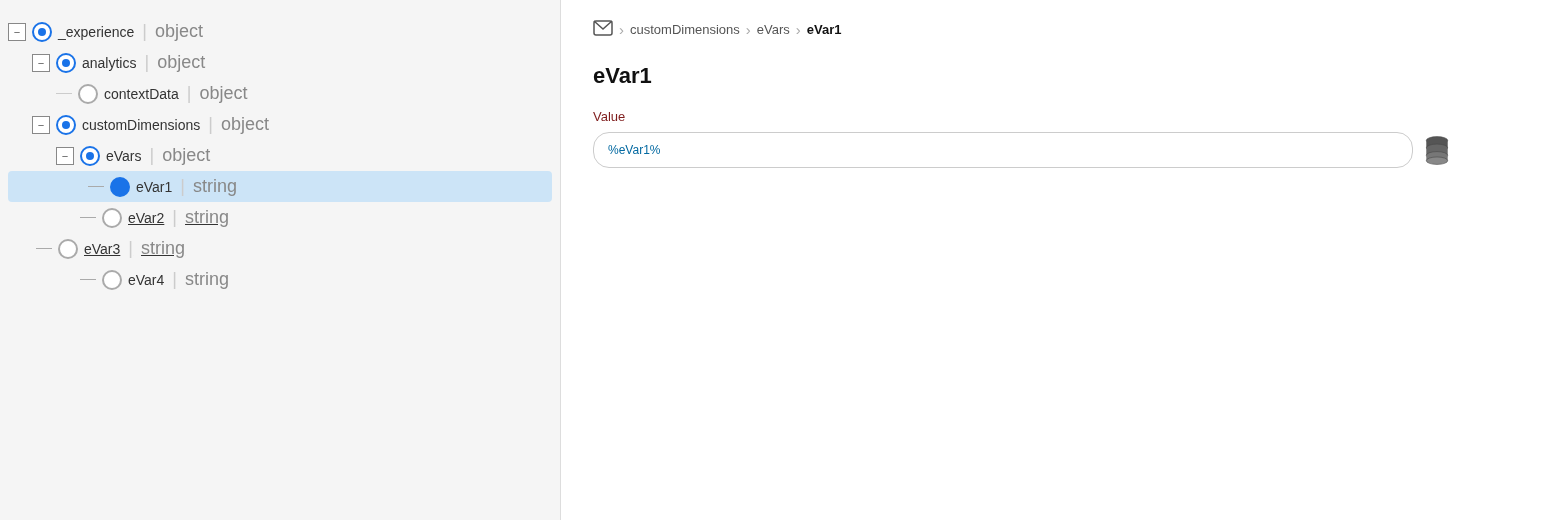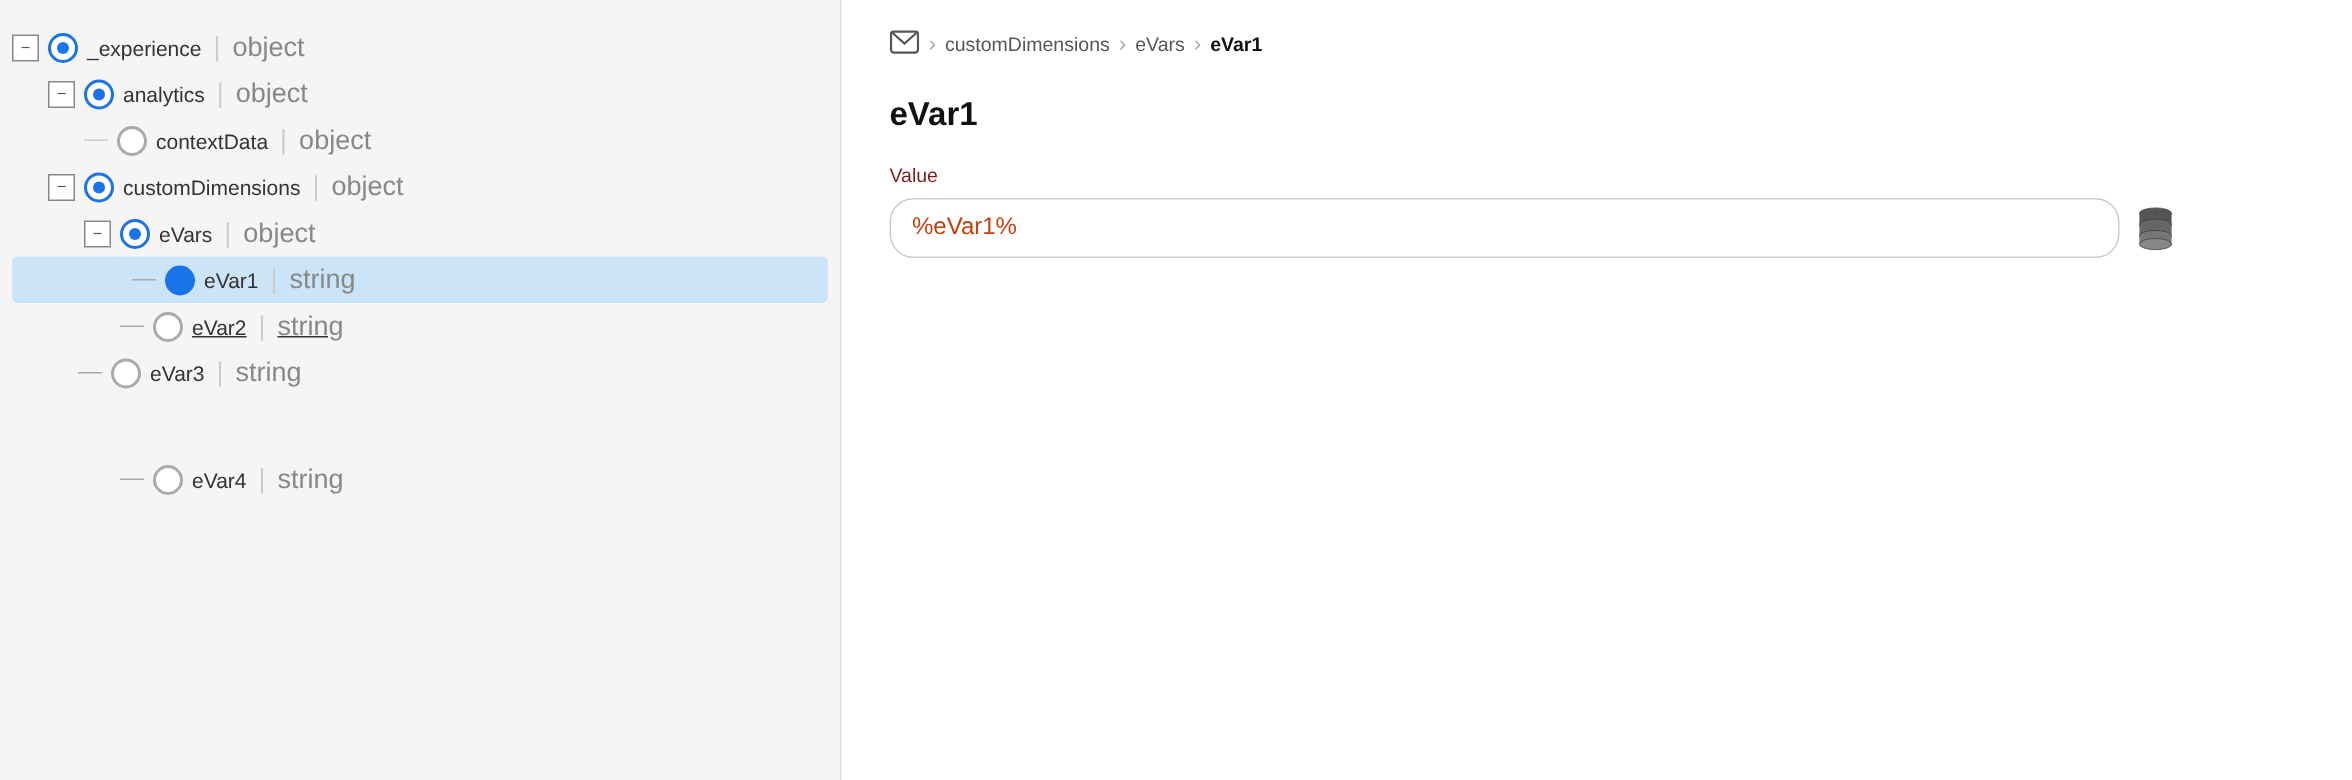--- a/index.html
+++ b/index.html
@@ -148,22 +148,22 @@
       align-items: center;
       gap: 10px;
     }
 
     .value-input {
       flex: 1;
       max-width: 820px;
       border: 1.5px solid #ccc;
       border-radius: 16px;
       padding: 10px 14px;
-      font-size: 16px;
-      color: #c2410c;
+      font-size: 12px;
+      color: #0369a1;
       background: white;
       outline: none;
     }
 
     .db-icon {
       width: 28px;
       height: 32px;
       display: flex;
       flex-direction: column;
       align-items: center;
@@ -238,30 +238,30 @@
 
   <div class="tree-item" style="padding-left:80px;text-decoration:underline;">
     <div style="display:inline-flex;align-items:center;margin-right:6px;">
       <div style="width:16px;height:1px;background:#aaa;display:inline-block;"></div>
     </div>
     <div style="border:2px solid #aaa;background:white;border-radius:50%;width:20px;height:20px;display:inline-flex;align-items:center;justify-content:center;margin-right:6px;flex-shrink:0;"></div>
     <span class="node-name">eVar2</span>
     <span class="node-type">string</span>
   </div>
 
-  <div class="tree-item" style="padding-left:52px;">
+  <div class="tree-item" style="padding-left:36px;text-decoration:underline;">
     <div style="display:inline-flex;align-items:center;margin-right:6px;">
       <div style="width:16px;height:1px;background:#aaa;display:inline-block;"></div>
     </div>
     <div style="border:2px solid #aaa;background:white;border-radius:50%;width:20px;height:20px;display:inline-flex;align-items:center;justify-content:center;margin-right:6px;flex-shrink:0;"></div>
     <span class="node-name">eVar3</span>
     <span class="node-type">string</span>
   </div>
 
-  <div class="tree-item" style="padding-left:80px;margin-top:40px;">
+  <div class="tree-item" style="padding-left:80px;">
     <div style="display:inline-flex;align-items:center;margin-right:6px;">
       <div style="width:16px;height:1px;background:#aaa;display:inline-block;"></div>
     </div>
     <div style="border:2px solid #aaa;background:white;border-radius:50%;width:20px;height:20px;display:inline-flex;align-items:center;justify-content:center;margin-right:6px;flex-shrink:0;"></div>
     <span class="node-name">eVar4</span>
     <span class="node-type">string</span>
   </div>
 
 </div>
 

